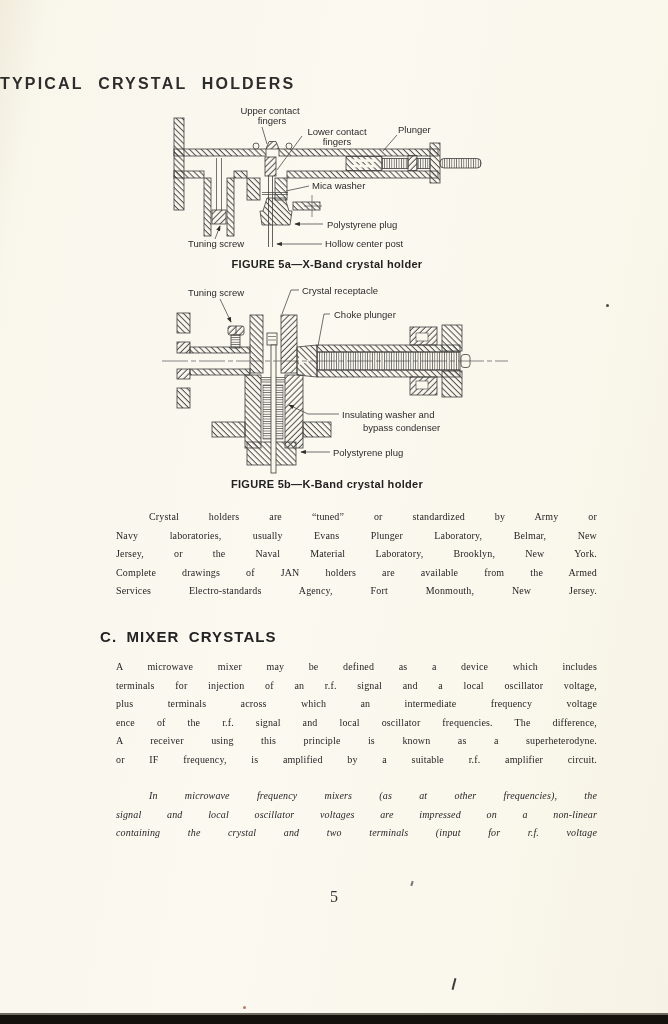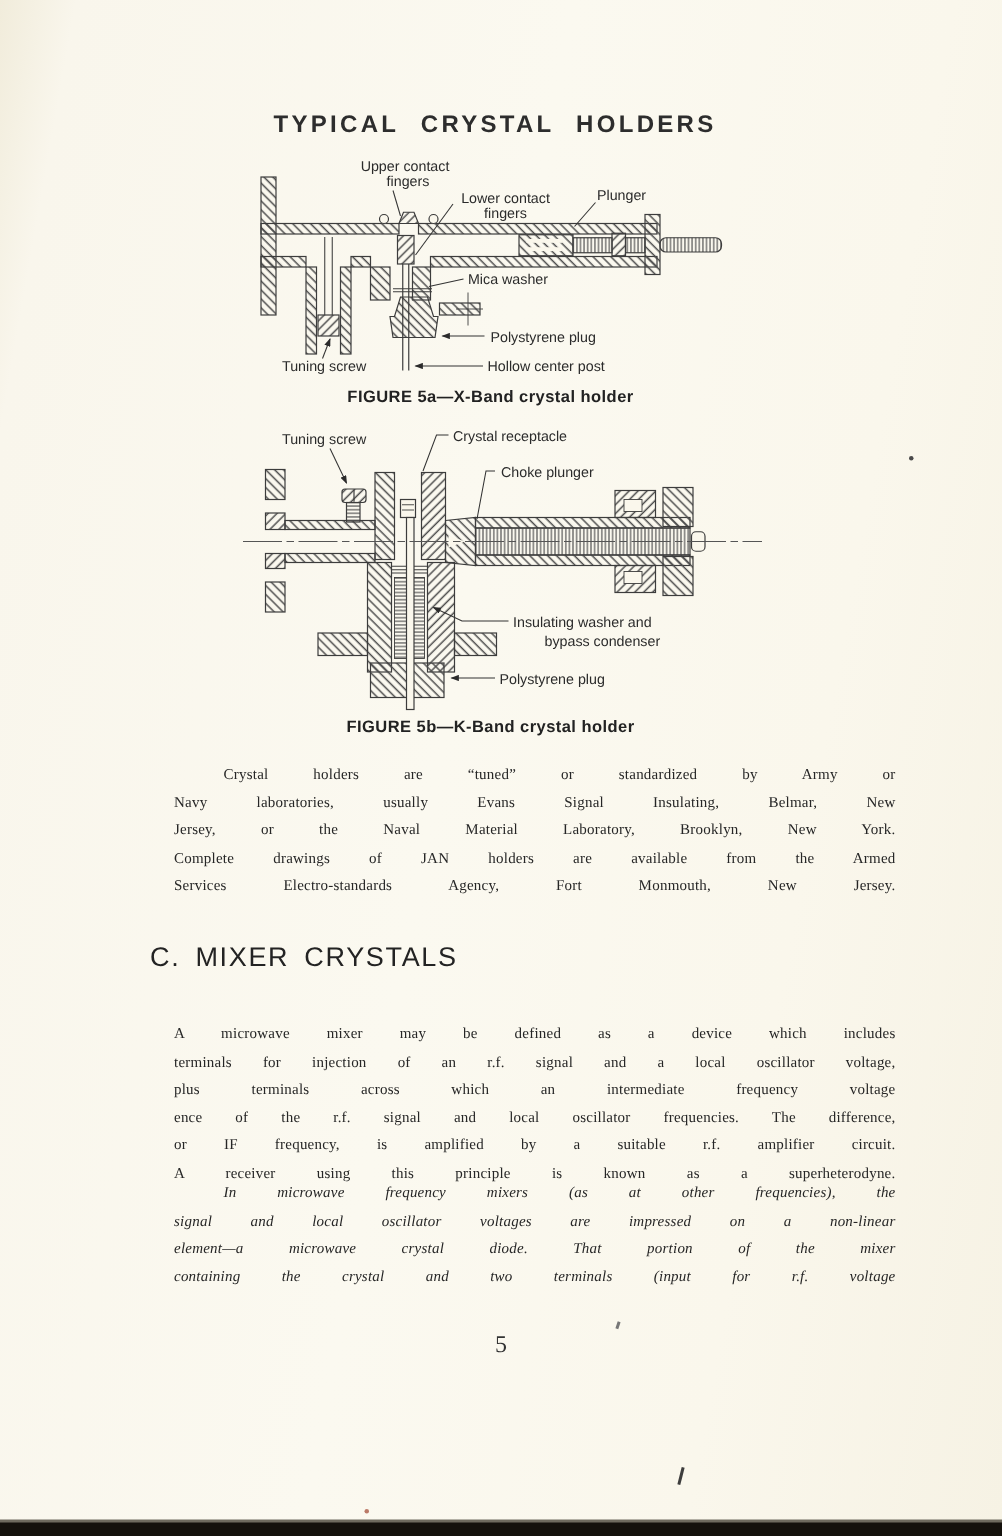--- a/index.html
+++ b/index.html
@@ -2,40 +2,40 @@
 <html><head>
 <meta charset="utf-8">
 <style>
   html,body{margin:0;padding:0;background:#888;}
   .page{
     position:relative;width:668px;height:1024px;overflow:hidden;
     background:linear-gradient(100deg,#f1ecdb 0%,#f9f6ec 6%,#fbf9f0 45%,#faf7ec 75%,#f6f2e4 100%);
     font-family:"Liberation Serif",serif;color:#262626;
   }
   .title{
-    position:absolute;top:75px;left:0;width:660px;text-align:center;
+    position:absolute;top:75px;left:0;width:660px;text-align:left;
     font-family:"Liberation Sans",sans-serif;font-weight:bold;font-size:16px;
     letter-spacing:2.2px;word-spacing:8px;color:#2d2d2d;
   }
   .fig{position:absolute;}
   .fig5a{left:165px;top:98px;}
   .fig5b{left:160px;top:281px;}
   svg text{font-family:"Liberation Sans",sans-serif;font-size:9.5px;fill:#2b2b2b;}
   svg text.cap{font-weight:bold;font-size:11px;fill:#222;letter-spacing:0.3px;}
   .para{position:absolute;left:116px;width:481px;font-size:10px;line-height:18.6px;
     letter-spacing:0.15px;word-spacing:0.5px;color:#262626;}
   .p1{top:508px;}
-  .p2{top:658px;margin-top:23px;}
+  .p2{top:658px;}
   .p3{top:787px;font-style:italic;}
   .tline{text-align:justify;text-align-last:justify;}
   .tline.no-just{text-align-last:left;}
   .tline.indent{text-indent:33px;}
   .heading{
     position:absolute;left:100px;top:628px;
-    font-family:"Liberation Sans",sans-serif;font-weight:normal;font-size:18px;
+    font-family:"Liberation Sans",sans-serif;font-weight:bold;font-size:15px;
     letter-spacing:1.1px;word-spacing:4px;color:#232323;
   }
   .pageno{position:absolute;top:888px;left:0;width:668px;text-align:center;font-size:16px;color:#333;}
   .botline{position:absolute;left:0;top:1013px;width:668px;height:3px;background:#6e6a5e;}
   .botbar{position:absolute;left:0;top:1015px;width:668px;height:9px;background:#14110c;}
   .mark-slash{position:absolute;left:453px;top:978px;width:2px;height:12px;background:#3d3d3d;transform:rotate(14deg);}
   .mark-tick{position:absolute;left:411px;top:881px;width:2px;height:5px;background:#777;transform:rotate(18deg);}
   .mark-dot{position:absolute;left:606px;top:304px;width:3px;height:3px;border-radius:50%;background:#4a4a4a;}
   .mark-dot2{position:absolute;left:243px;top:1006px;width:3px;height:3px;border-radius:50%;background:#bb7a68;}
 </style>
@@ -209,41 +209,40 @@
       <text x="174" y="37">Choke plunger</text>
       <text x="182" y="137">Insulating washer and</text>
       <text x="203" y="149.5">bypass condenser</text>
       <text x="173" y="175">Polystyrene plug</text>
       <text class="cap" x="167" y="207" text-anchor="middle">FIGURE 5b—K-Band crystal holder</text>
     </g>
   </svg>
 
   <div class="para p1">
       <div class="tline indent">Crystal holders are “tuned” or standardized by Army or</div>
-      <div class="tline">Navy laboratories, usually Evans Signal Insulating, Belmar, New</div>
+      <div class="tline">Navy laboratories, usually Evans Plunger Laboratory, Belmar, New</div>
       <div class="tline">Jersey, or the Naval Material Laboratory, Brooklyn, New York.</div>
       <div class="tline">Complete drawings of JAN holders are available from the Armed</div>
       <div class="tline">Services Electro-standards Agency, Fort Monmouth, New Jersey.</div>
     </div>
 
   <div class="heading">C. MIXER CRYSTALS</div>
 
   <div class="para p2">
       <div class="tline">A microwave mixer may be defined as a device which includes</div>
       <div class="tline">terminals for injection of an r.f. signal and a local oscillator voltage,</div>
       <div class="tline">plus terminals across which an intermediate frequency voltage</div>
       <div class="tline">ence of the r.f. signal and local oscillator frequencies. The difference,</div>
+      <div class="tline">A receiver using this principle is known as a superheterodyne.</div>
       <div class="tline">or IF frequency, is amplified by a suitable r.f. amplifier circuit.</div>
-      <div class="tline">A receiver using this principle is known as a superheterodyne.</div>
     </div>
 
   <div class="para p3">
       <div class="tline indent">In microwave frequency mixers (as at other frequencies), the</div>
       <div class="tline">signal and local oscillator voltages are impressed on a non-linear</div>
-      <div class="tline">element—a microwave crystal diode. That portion of the mixer</div>
       <div class="tline">containing the crystal and two terminals (input for r.f. voltage</div>
     </div>
 
   <div class="pageno">5</div>
 
   <div class="mark-tick"></div>
   <div class="mark-dot"></div>
   <div class="mark-slash"></div>
   <div class="mark-dot2"></div>
   <div class="botline"></div>

